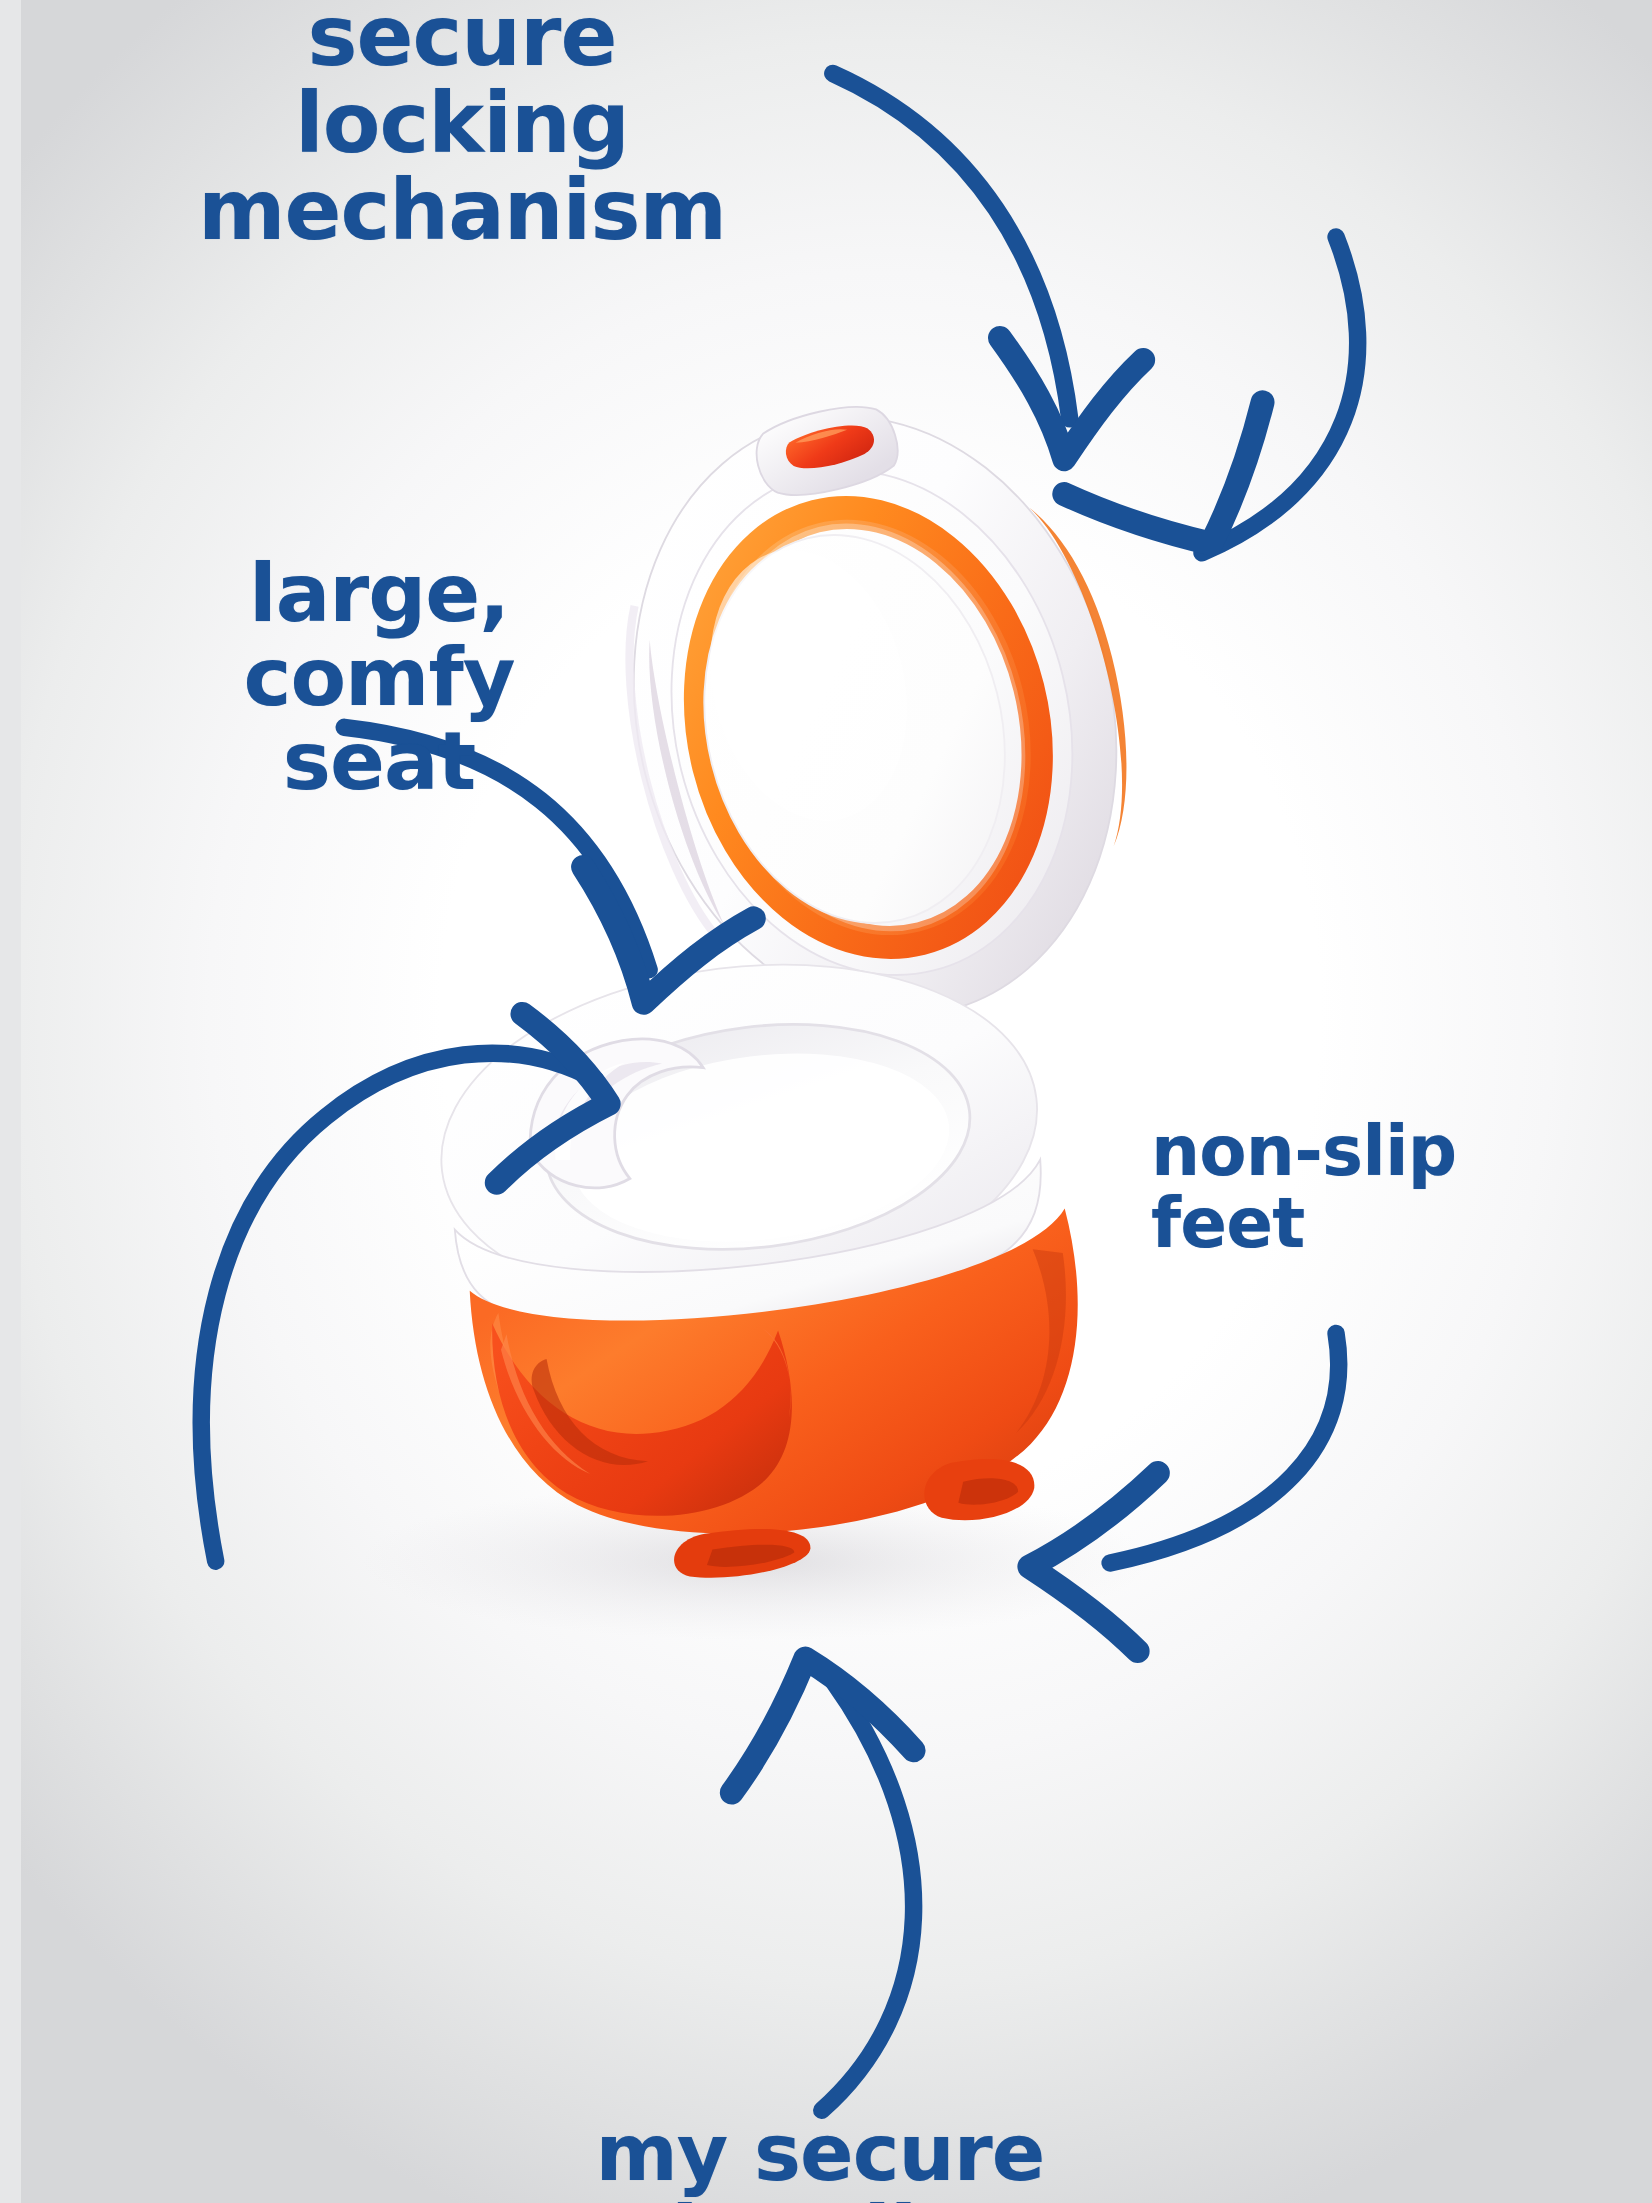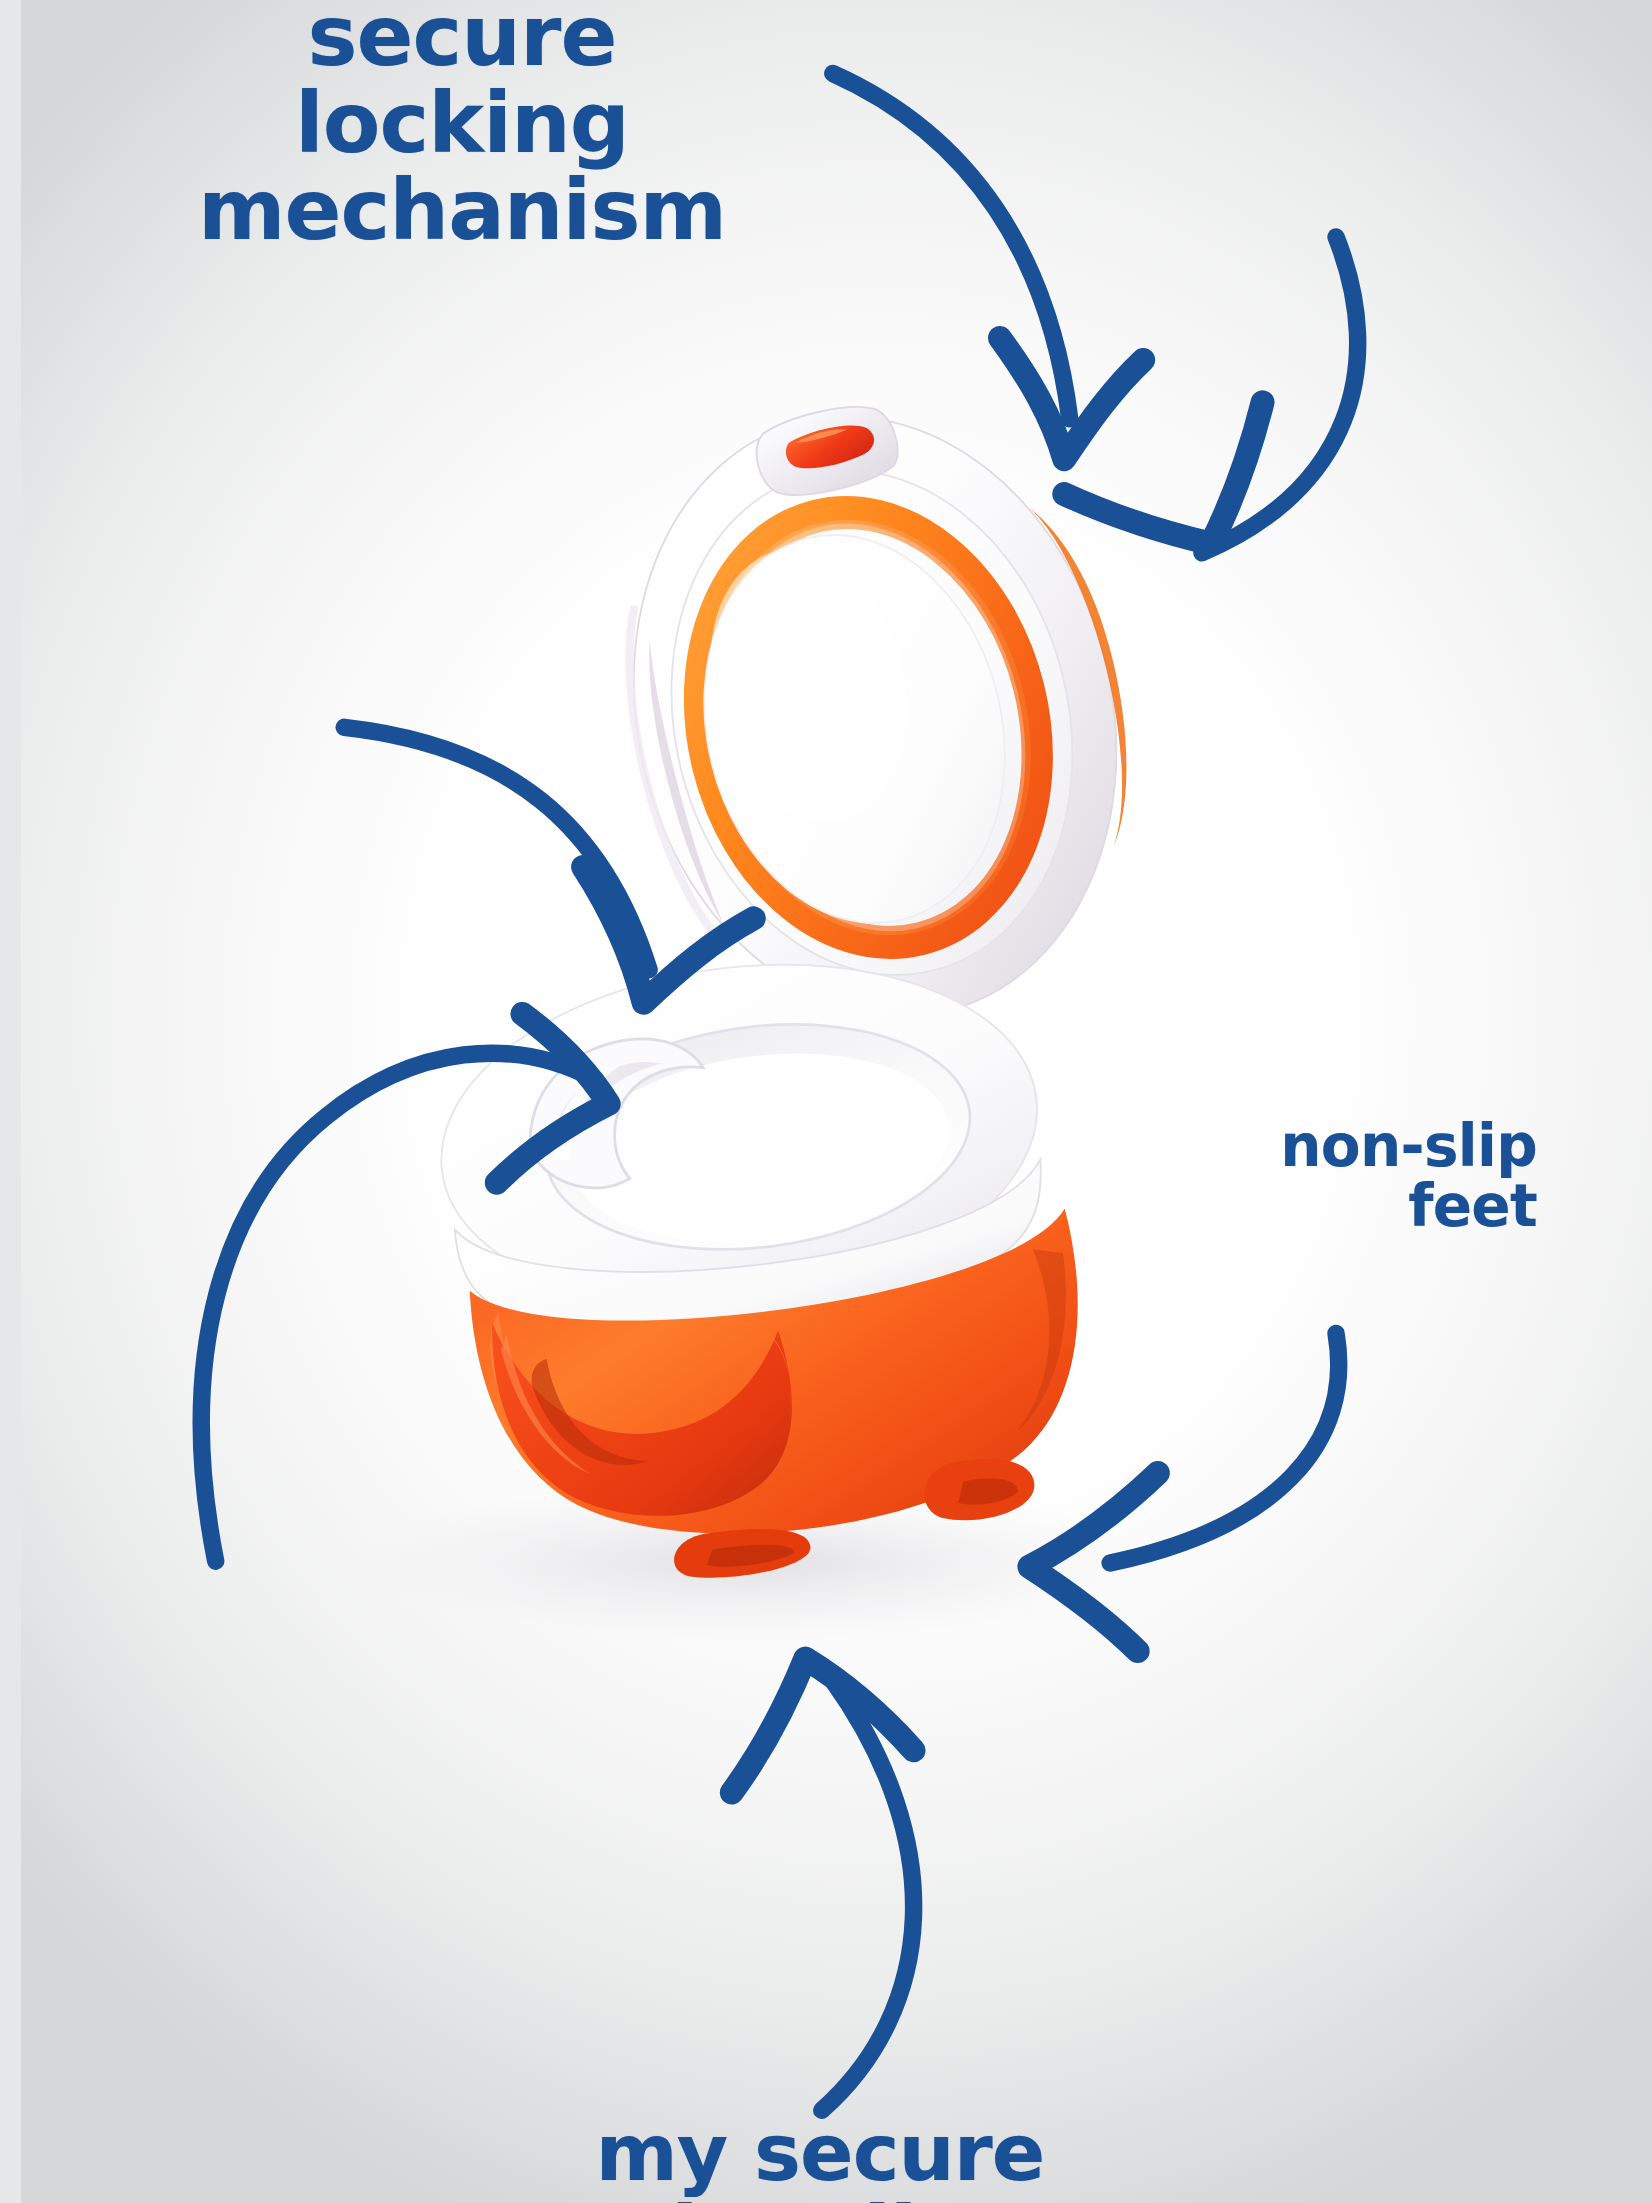--- a/index.html
+++ b/index.html
@@ -25,21 +25,21 @@
     font-weight:700;
     line-height:1.04;
     letter-spacing:-0.012em;
     white-space:pre-line;
     text-shadow:0 0 0.9px rgba(26,81,150,.35);
   }
 
   #label-secure-locking   { left:147px;  top:-7.3px;   width:588px; font-size:84px;  text-align:center; }
   #label-leak-proof       { left:1065px; top:11px;   width:478px; font-size:81px;  text-align:center; }
   #label-comfy-seat       { left:101px;  top:551px;  width:514px; font-size:81px;  text-align:center; }
-  #label-non-slip         { left:1130px; top:1116px; width:386px; font-size:58px;  text-align:right; }
+  #label-non-slip         { left:1130px; top:1116px; width:386px; font-size:69px;  text-align:left; }
   #label-splashguard      { left:119px;  top:1612px; width:478px; font-size:77px;  text-align:left; }
   #label-carry-handle     { left:441px;  top:2112px; width:716px; font-size:79px;  text-align:center; }
 
   
   #arrow-layer, #product-layer {
     position:absolute; left:0; top:0; width:1653px; height:2204px;
   }
   #product-layer { z-index:2; }
   #arrow-layer   { z-index:5; pointer-events:none; }
   .callout       { z-index:7; }
@@ -218,20 +218,22 @@
 
       <path d="M872 2298 C996 2188 1010 2006 884 1830" stroke-width="19"></path>
       <path d="M972 1906 C938 1868 900 1834 854 1806 C832 1860 806 1908 774 1952" stroke-width="26"></path>
     </g>
   </svg>
 
   <div class="callout" id="label-secure-locking">secure locking
 mechanism</div>
 
 
+  <div class="callout" id="label-comfy-seat">large, comfy
+seat</div>
 
   <div class="callout" id="label-non-slip">non-slip
 feet</div>
 
 
   <div class="callout" id="label-carry-handle">my secure handle</div>
 
 </div>
 
 

